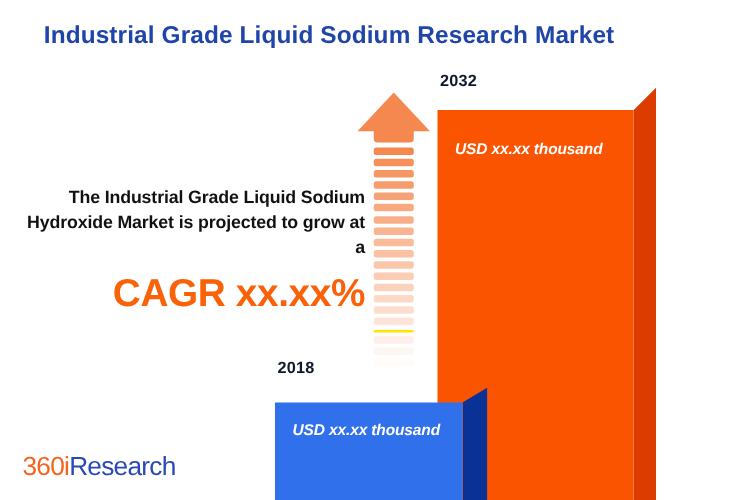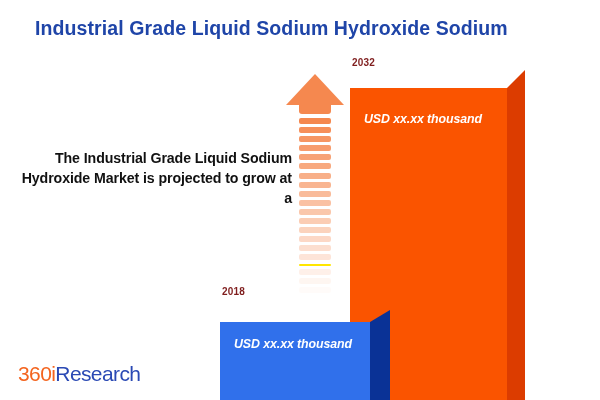--- a/index.html
+++ b/index.html
@@ -168,23 +168,23 @@
     color: #ffffff;
     white-space: nowrap;
     letter-spacing: -0.1px;
     font-style: italic;
   }
   #bar-2032 .bar-value { left: 14px; top: 42px; }
   #bar-2024 .bar-value { left: 14px; top: 27px; }
 
   .year-label {
     position: absolute;
-    font-size: 10px;
-    font-weight: bold;
-    color: #7f1d1d;
+    font-size: 13px;
+    font-weight: bold;
+    color: #0f172a;
     letter-spacing: 0.2px;
     white-space: nowrap;
   }
   #year-2032 { left: 352px; top: 57px; }
   #year-2024 { left: 222px; top: 286px; }
 
   
   #brand-logo {
     position: absolute;
     left: 18px;
@@ -195,24 +195,25 @@
     white-space: nowrap;
   }
   #brand-logo .logo-mark { color: #f4641e; }
   #brand-logo .logo-word { color: #2a49b4; }
 </style>
 </head>
 <body>
 
 <div id="canvas">
 
-  <div id="chart-title">Industrial Grade Liquid Sodium Hydroxide Sodium</div>
+  <div id="chart-title">Industrial Grade Liquid Sodium Research Market</div>
 
   <div id="cagr-block">
     <div id="cagr-statement">The Industrial Grade Liquid Sodium Hydroxide Market is projected to grow at a</div>
+    <div id="cagr-value">CAGR xx.xx%</div>
   </div>
 
   <div id="growth-arrow">
     <div id="arrow-head">
       <div class="tri"></div>
       <div class="neck"></div>
     </div>
     <div id="arrow-stripes">
         <div class="stripe" style="background: rgb(245, 136, 79); opacity: 1;"></div>
         <div class="stripe" style="background: rgb(245, 136, 79); opacity: 0.941;"></div>

